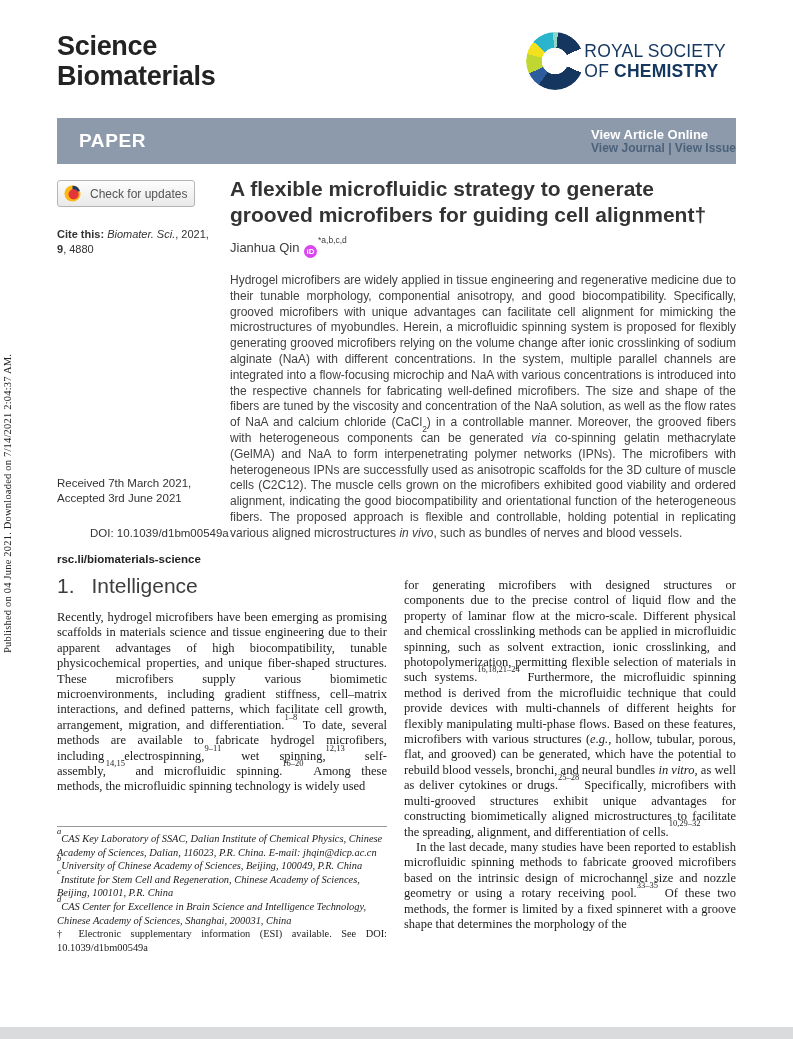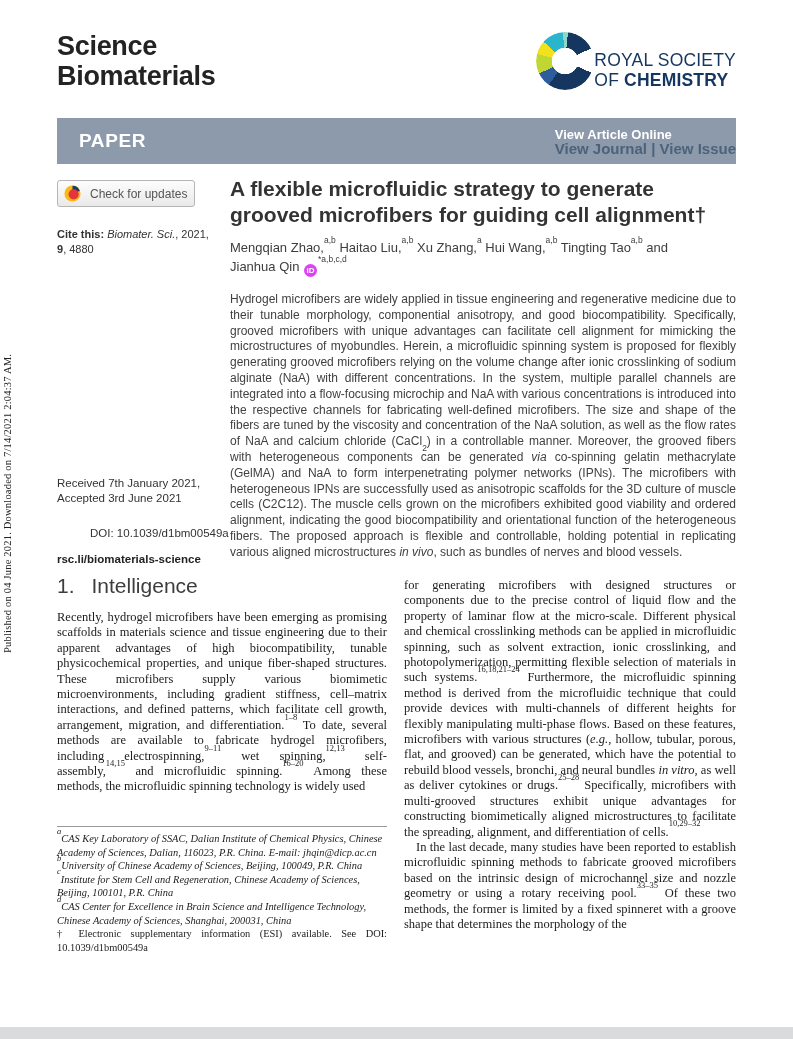--- a/index.html
+++ b/index.html
@@ -6,37 +6,37 @@
   #page{position:relative;width:793px;height:1039px;background:#fff;overflow:hidden;
         font-family:"Liberation Sans",sans-serif;color:#222;}
   
   .vnote{position:absolute;left:2px;top:278px;height:450px;width:18px;
          writing-mode:vertical-rl;transform:rotate(180deg);
          font-family:"Liberation Serif",serif;font-size:10.5px;color:#222;
          text-align:center;letter-spacing:.2px;}
   
   .jtitle{position:absolute;left:57px;top:31px;font-size:27px;line-height:30px;
           font-weight:700;color:#232323;letter-spacing:-.3px;}
-  .logo{position:absolute;right:57px;top:32px;display:flex;align-items:flex-end;}
+  .logo{position:absolute;right:67px;top:32px;display:flex;align-items:center;}
   .logo-c{width:58px;height:58px;border-radius:50%;
     background:conic-gradient(from 0deg,
       #8fd6c8 0deg 6deg,#14365f 6deg 64deg,#ffffff 64deg 114deg,#14365f 114deg 214deg,
       #2e5d9d 214deg 244deg,#bfd730 244deg 284deg,#f2e21d 284deg 312deg,
       #2bb5cc 312deg 356deg,#8fd6c8 356deg 360deg);
     -webkit-mask:radial-gradient(circle,transparent 13px,#000 13.5px);
     mask:radial-gradient(circle,transparent 13px,#000 13.5px);}
   .logo-text{font-size:17.5px;line-height:20px;color:#14365f;letter-spacing:.2px;}
   .logo-text b{font-weight:700;}
   
   .banner{position:absolute;left:57px;top:118px;width:679px;height:46px;background:#8c9aab;
           display:flex;justify-content:space-between;align-items:center;}
   .banner .plabel{color:#fff;font-weight:700;font-size:19px;letter-spacing:.6px;padding-left:22px;}
   .banner .vblock{text-align:left;}
   .banner .vao{color:#fff;font-weight:700;font-size:13px;line-height:15px;}
-  .banner .vji{color:#4c627b;font-weight:700;font-size:15px;line-height:13px;}
+  .banner .vji{color:#4c627b;font-weight:700;font-size:12px;line-height:13px;}
   
   .badge{position:absolute;left:57px;top:180px;width:138px;height:27px;border:1px solid #b5b5b5;
          border-radius:3px;background:linear-gradient(#fdfdfd,#e9e9e9);
          display:flex;align-items:center;gap:9px;padding-left:6px;box-sizing:border-box;}
   .badge .btxt{font-size:12px;color:#555;}
   .cite{position:absolute;left:57px;top:227px;width:160px;font-size:11px;line-height:14.5px;color:#333;}
   .recv{position:absolute;left:57px;top:476px;font-size:11.5px;line-height:15px;color:#333;}
   .doi{position:absolute;left:57px;top:527px;font-size:11.5px;color:#333;padding-left:33px;}
   .site{position:absolute;left:57px;top:553px;font-size:11.5px;color:#222;font-weight:700;}
   
@@ -104,31 +104,30 @@
       <circle cx="11.3" cy="11" r="6" fill="#e4353c"></circle>
     </svg>
     <span class="btxt">Check for updates</span>
   </div>
 
   <div class="cite"><span style="font-weight: 700;">Cite this: </span><span style="font-style: italic;">Biomater. Sci.</span><span>, 2021, </span><span style="font-weight: 700;">9</span><span>, 4880</span></div>
 
   <div class="mainhead">
     <div class="atitle">A flexible microfluidic strategy to generate grooved microfibers for guiding cell alignment†</div>
     <div class="authors">
-      <div><span>Mengqian Zhao,</span><sup>a,b</sup><span> Haitao Liu,</span><sup>a,b</sup><span> Xu Zhang,</span><sup>a</sup><span> Hui Wang,</span><sup>a,b</sup><span> Tingting Tao</span><sup>a,b</sup><span> and</span></div>
       <div>
         <span>Jianhua Qin</span>
         <span class="orcid">iD</span><sup>*a,b,c,d</sup>
       </div>
     </div>
     <div class="abs"><span>Hydrogel microfibers are widely applied in tissue engineering and regenerative medicine due to their tunable morphology, componential anisotropy, and good biocompatibility. Specifically, grooved microfibers with unique advantages can facilitate cell alignment for mimicking the microstructures of myobundles. Herein, a microfluidic spinning system is proposed for flexibly generating grooved microfibers relying on the volume change after ionic crosslinking of sodium alginate (NaA) with different concentrations. In the system, multiple parallel channels are integrated into a flow-focusing microchip and NaA with various concentrations is introduced into the respective channels for fabricating well-defined microfibers. The size and shape of the fibers are tuned by the viscosity and concentration of the NaA solution, as well as the flow rates of NaA and calcium chloride (CaCl</span><sub>2</sub><span>) in a controllable manner. Moreover, the grooved fibers with heterogeneous components can be generated </span><span style="font-style: italic;">via</span><span> co-spinning gelatin methacrylate (GelMA) and NaA to form interpenetrating polymer networks (IPNs). The microfibers with heterogeneous IPNs are successfully used as anisotropic scaffolds for the 3D culture of muscle cells (C2C12). The muscle cells grown on the microfibers exhibited good viability and ordered alignment, indicating the good biocompatibility and orientational function of the heterogeneous fibers. The proposed approach is flexible and controllable, holding potential in replicating various aligned microstructures </span><span style="font-style: italic;">in vivo</span><span>, such as bundles of nerves and blood vessels.</span></div>
   </div>
 
   <div class="recv">
-    <div>Received 7th January 2021,</div>
+    <div>Received 7th March 2021,</div>
     <div>Accepted 3rd June 2021</div>
   </div>
   <div class="doi">DOI: 10.1039/d1bm00549a</div>
   <div class="site">rsc.li/biomaterials-science</div>
 
   <div class="h1">
     <span class="num">1.</span><span>Intelligence</span>
   </div>
 
   <div class="col col-l">

